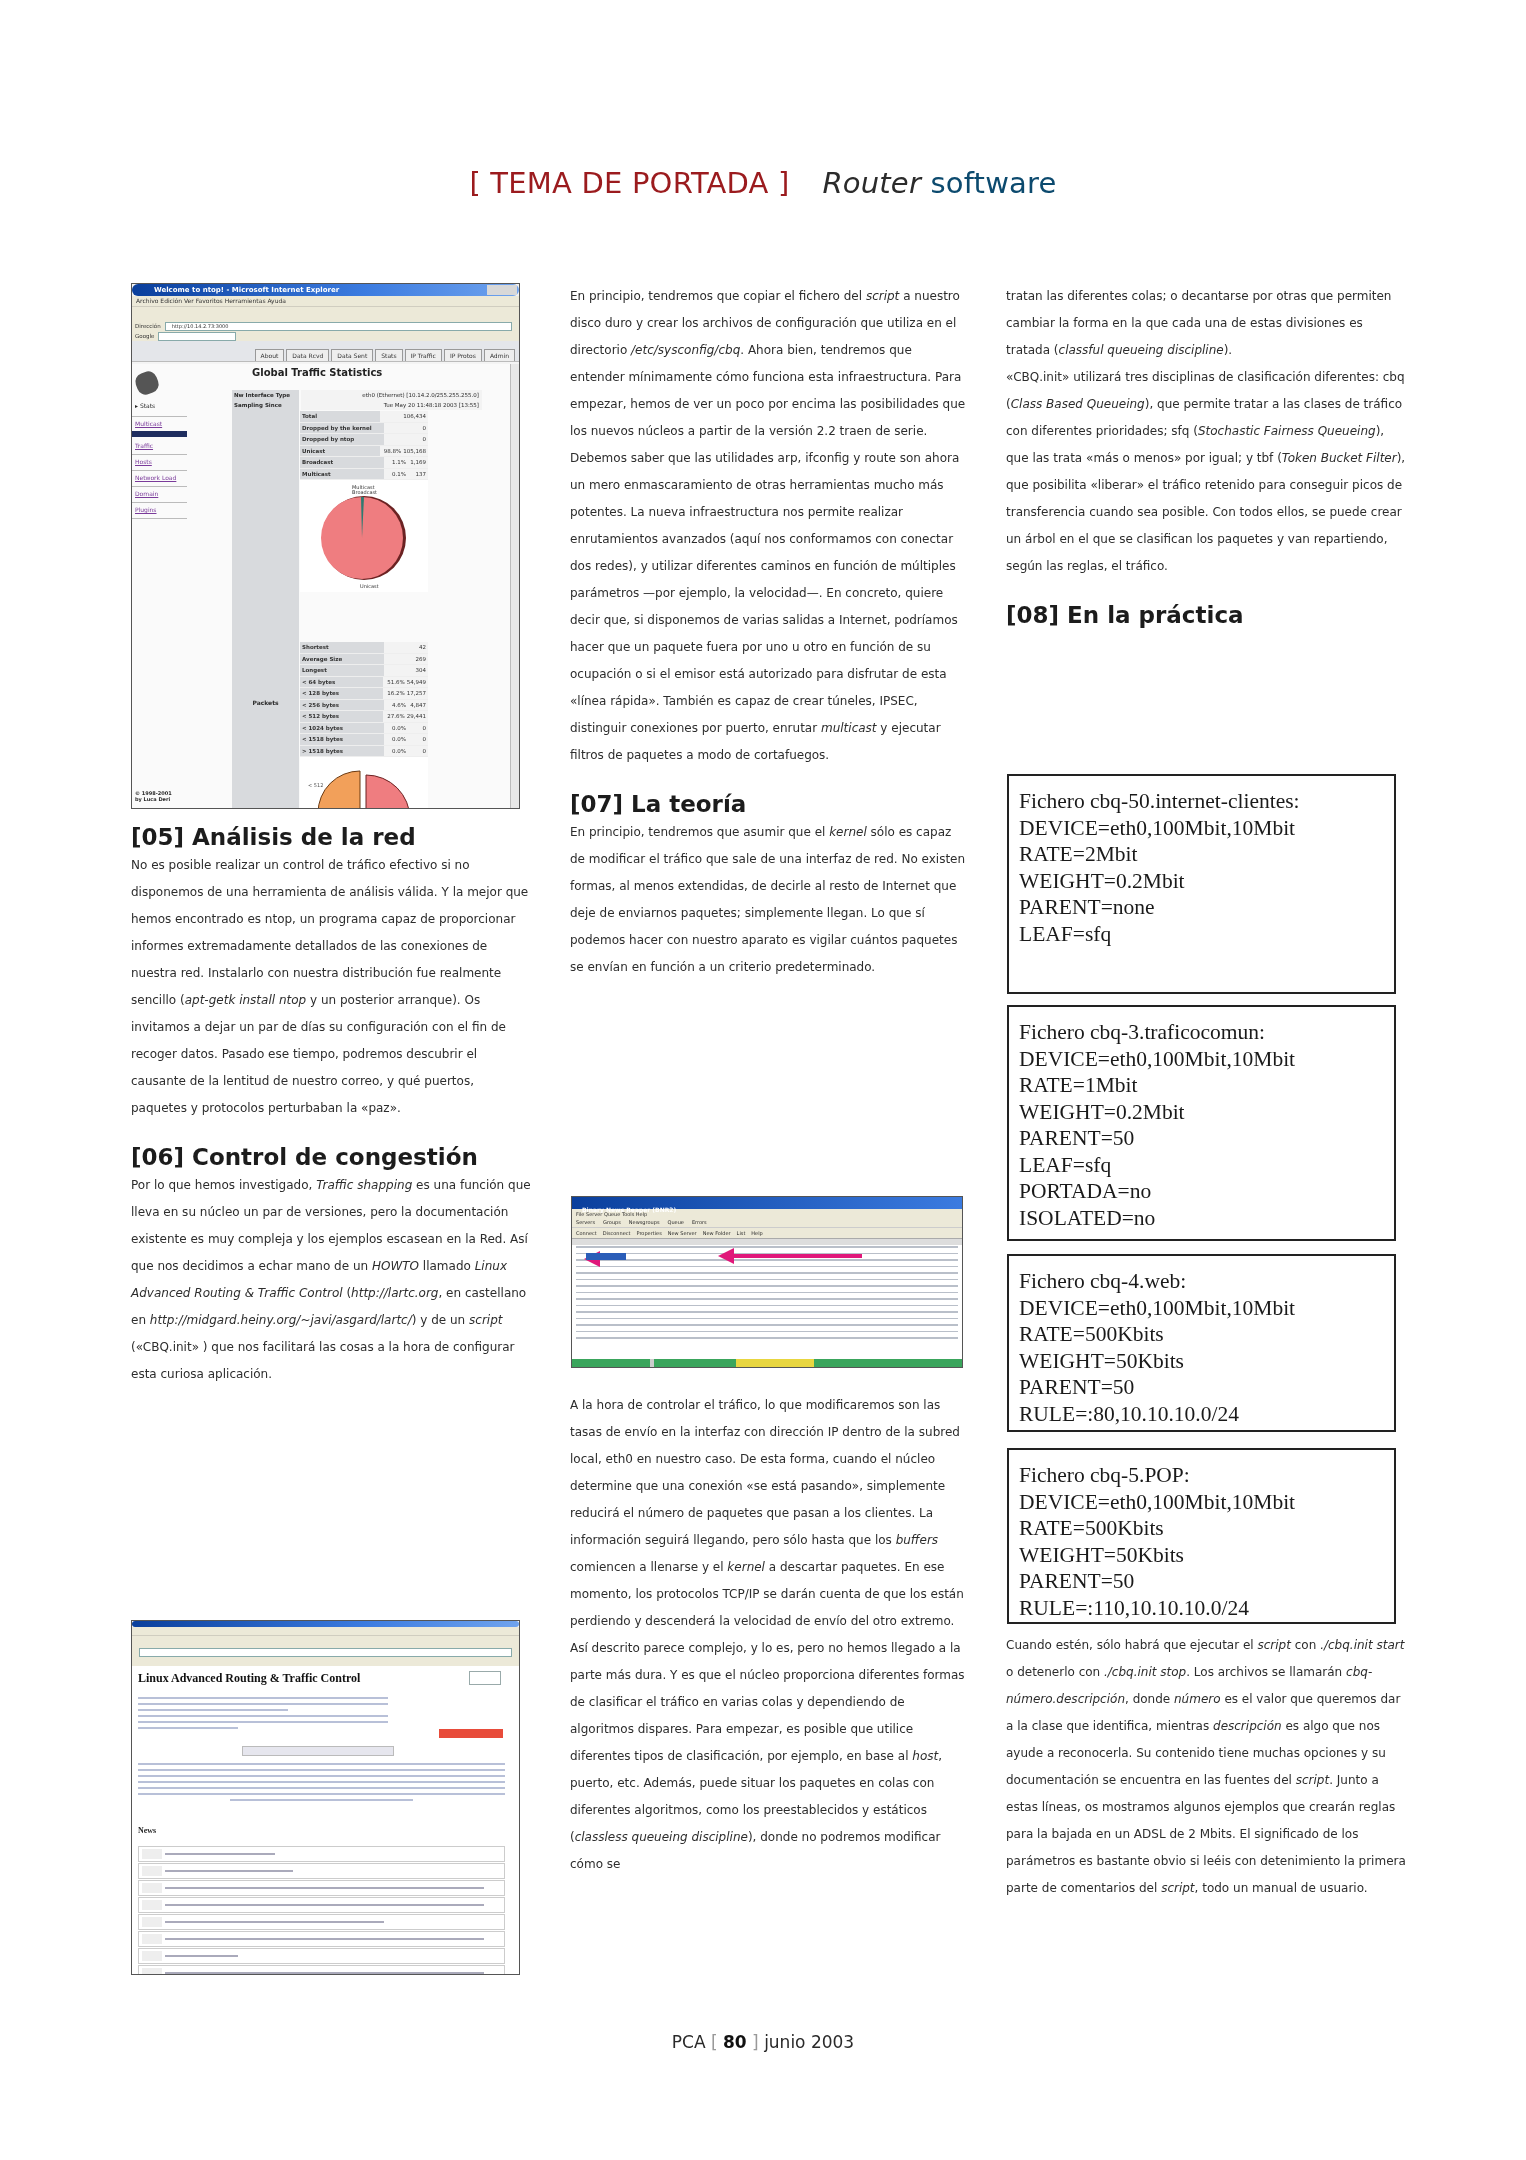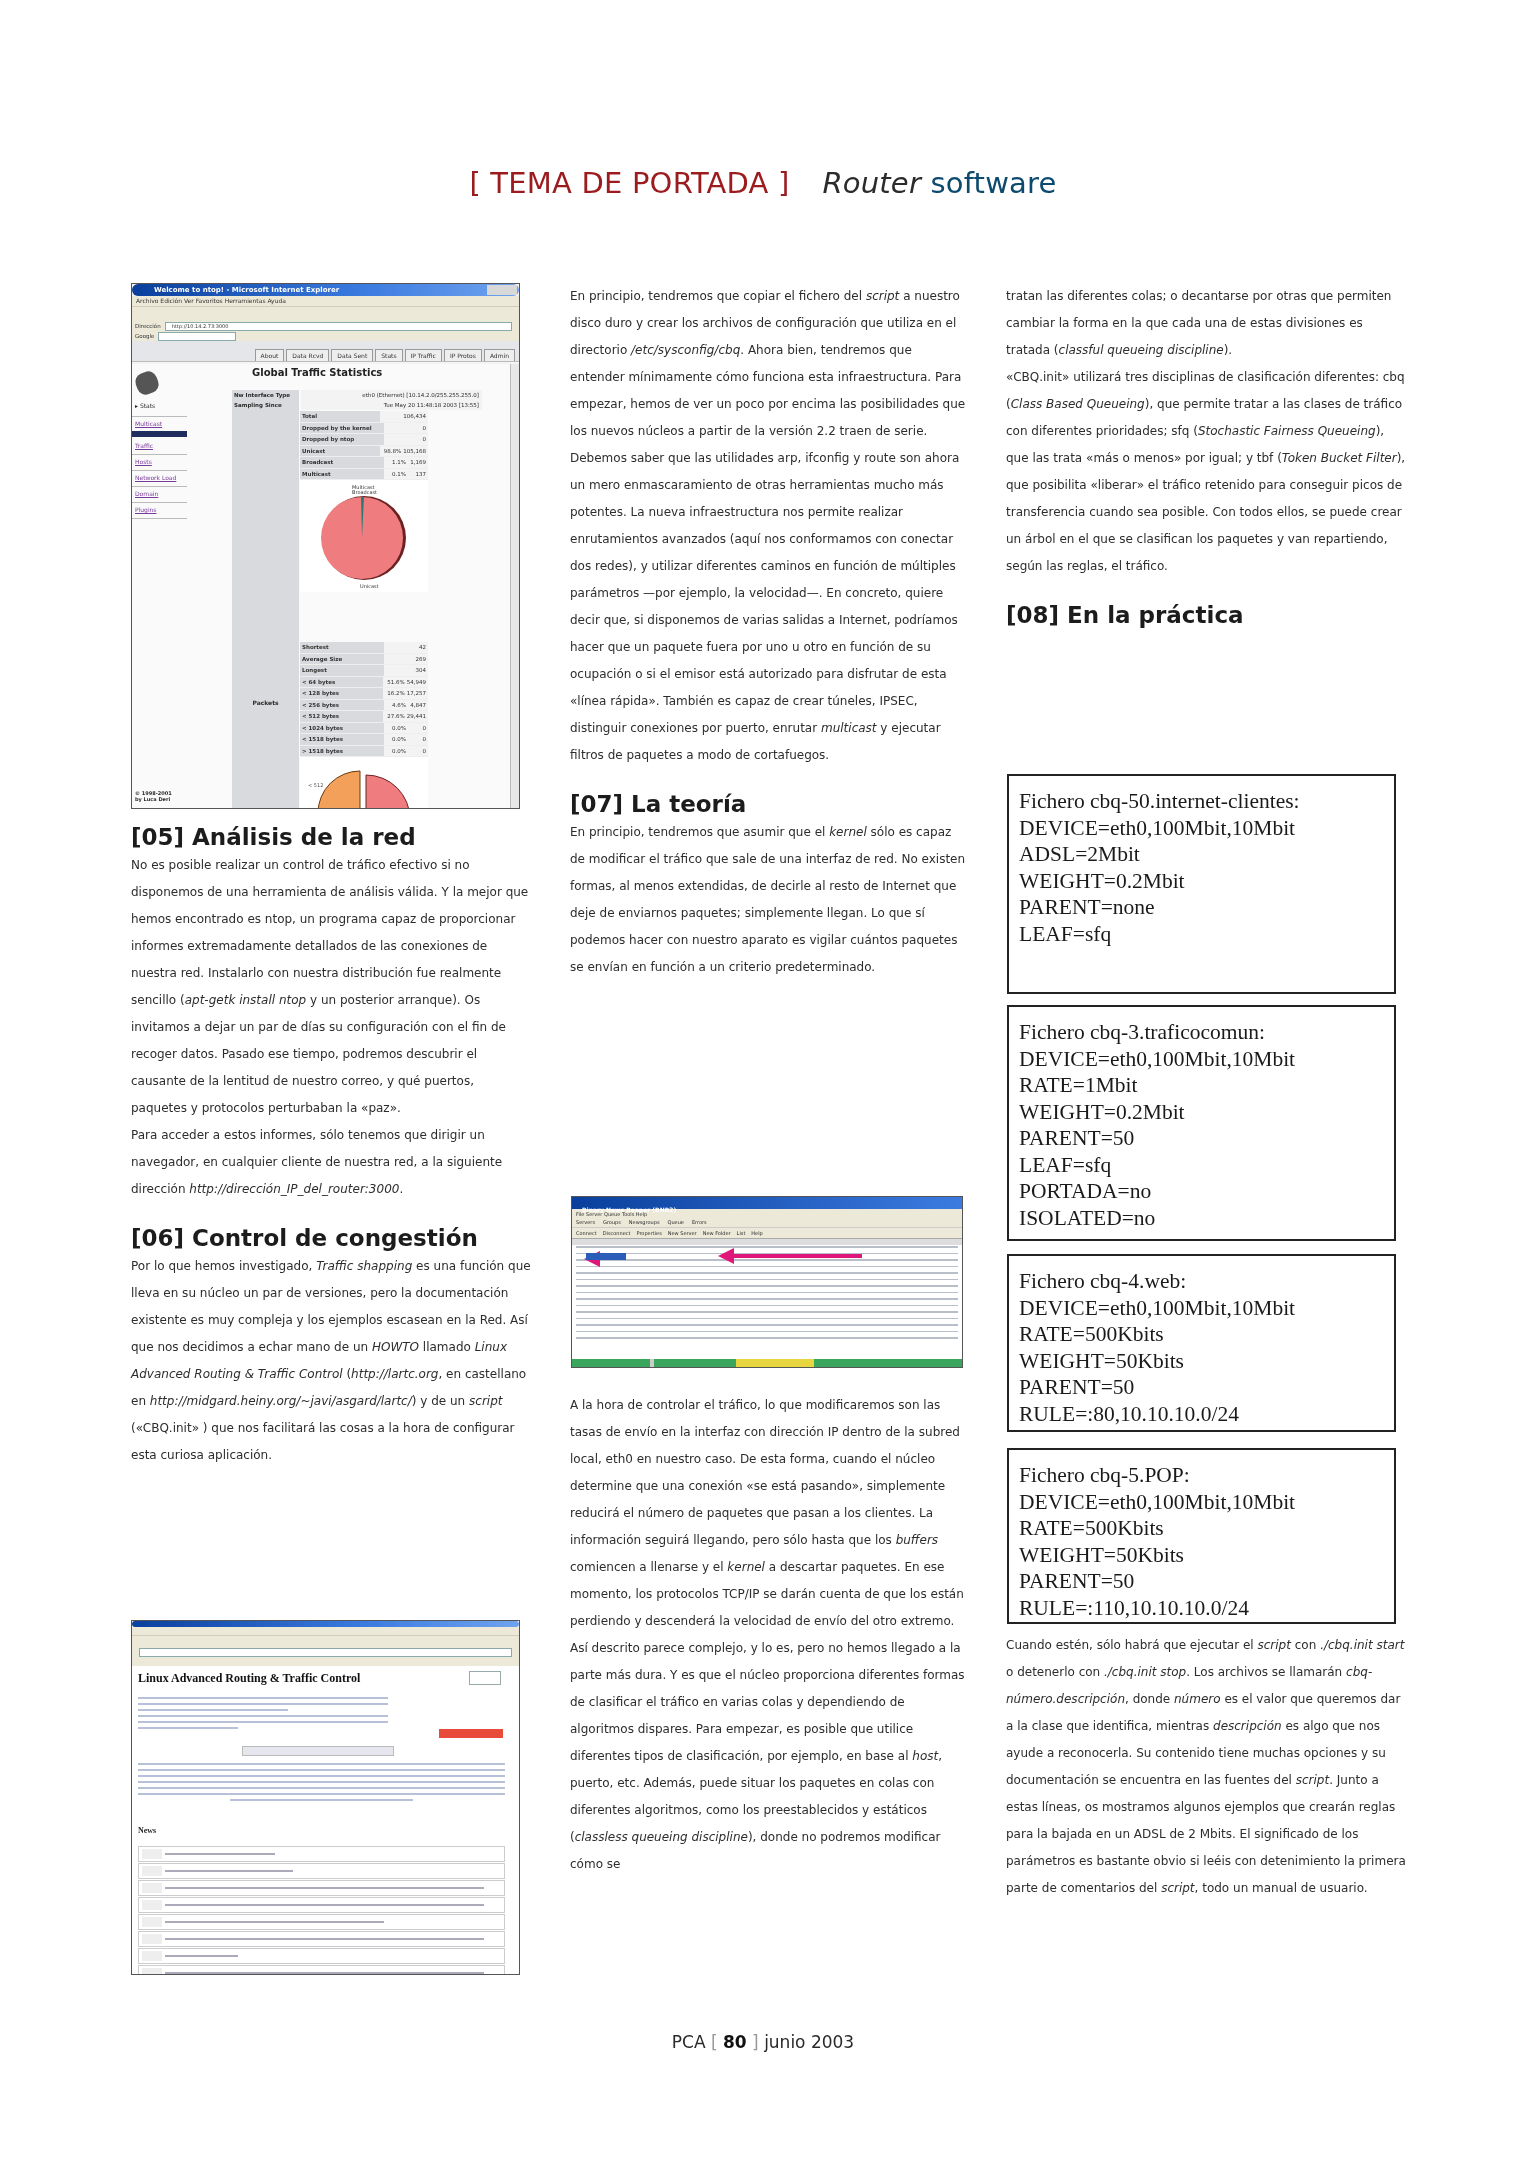--- a/index.html
+++ b/index.html
@@ -220,21 +220,20 @@
         </svg>
       </div>
     </div>
   </div>
   <div class="ntop-scroll"></div>
 </div>
 
 <div class="col" style="left:131px; top:822px; width:400px;">
   <h2 class="h2">[05] Análisis de la red</h2>
   <p class="p"><span>No es posible realizar un control de tráfico efectivo si no disponemos de una herramienta de análisis válida. Y la mejor que hemos encontrado es ntop, un programa capaz de proporcionar informes extremadamente detallados de las conexiones de nuestra red. Instalarlo con nuestra distribución fue realmente sencillo (</span><i>apt-getk install ntop</i><span> y un posterior arranque). Os invitamos a dejar un par de días su configuración con el fin de recoger datos. Pasado ese tiempo, podremos descubrir el causante de la lentitud de nuestro correo, y qué puertos, paquetes y protocolos perturbaban la «paz».</span></p>
-  <p class="p"><span>Para acceder a estos informes, sólo tenemos que dirigir un navegador, en cualquier cliente de nuestra red, a la siguiente dirección </span><i>http://dirección_IP_del_router:3000</i><span>.</span></p>
   <h2 class="h2" style="margin-top:20px">[06] Control de congestión</h2>
   <p class="p"><span>Por lo que hemos investigado, </span><i>Traffic shapping</i><span> es una función que lleva en su núcleo un par de versiones, pero la documentación existente es muy compleja y los ejemplos escasean en la Red. Así que nos decidimos a echar mano de un </span><i>HOWTO</i><span> llamado </span><i>Linux Advanced Routing &amp; Traffic Control</i><span> (</span><i>http://lartc.org</i><span>, en castellano en </span><i>http://midgard.heiny.org/~javi/asgard/lartc/</i><span>) y de un </span><i>script</i><span> («CBQ.init» ) que nos facilitará las cosas a la hora de configurar esta curiosa aplicación.</span></p>
 </div>
 
 <div class="shot" style="left:131px; top:1620px; width:389px; height:355px; background:#fff;">
   <div class="ie-title" style="height:6px"></div>
   <div class="ie-menu" style="height:8px"></div>
   <div class="ie-bar" style="height:12px"></div>
   <div class="ie-addr" style="height:9px">
       <span class="fld"></span>
@@ -354,21 +353,21 @@
 
 <div class="col" style="left:1006px; top:283px; width:400px;">
   <p class="p"><span>tratan las diferentes colas; o decantarse por otras que permiten cambiar la forma en la que cada una de estas divisiones es tratada (</span><i>classful queueing discipline</i><span>).</span></p>
   <p class="p"><span>«CBQ.init» utilizará tres disciplinas de clasificación diferentes: cbq (</span><i>Class Based Queueing</i><span>), que permite tratar a las clases de tráfico con diferentes prioridades; sfq (</span><i>Stochastic Fairness Queueing</i><span>), que las trata «más o menos» por igual; y tbf (</span><i>Token Bucket Filter</i><span>), que posibilita «liberar» el tráfico retenido para conseguir picos de transferencia cuando sea posible. Con todos ellos, se puede crear un árbol en el que se clasifican los paquetes y van repartiendo, según las reglas, el tráfico.</span></p>
   <h2 class="h2" style="margin-top:20px">[08] En la práctica</h2>
 </div>
 
 <div class="box" style="left:1007px; top:774px; width:389px; height:220px;">
   <div>Fichero cbq-50.internet-clientes:</div>
     <div>DEVICE=eth0,100Mbit,10Mbit</div>
-    <div>ADSL=2Mbit</div>
+    <div>RATE=2Mbit</div>
     <div>WEIGHT=0.2Mbit</div>
     <div>PARENT=none</div>
     <div>LEAF=sfq</div>
 </div>
 <div class="box" style="left:1007px; top:1005px; width:389px; height:236px;">
   <div>Fichero cbq-3.traficocomun:</div>
     <div>DEVICE=eth0,100Mbit,10Mbit</div>
     <div>RATE=1Mbit</div>
     <div>WEIGHT=0.2Mbit</div>
     <div>PARENT=50</div>

